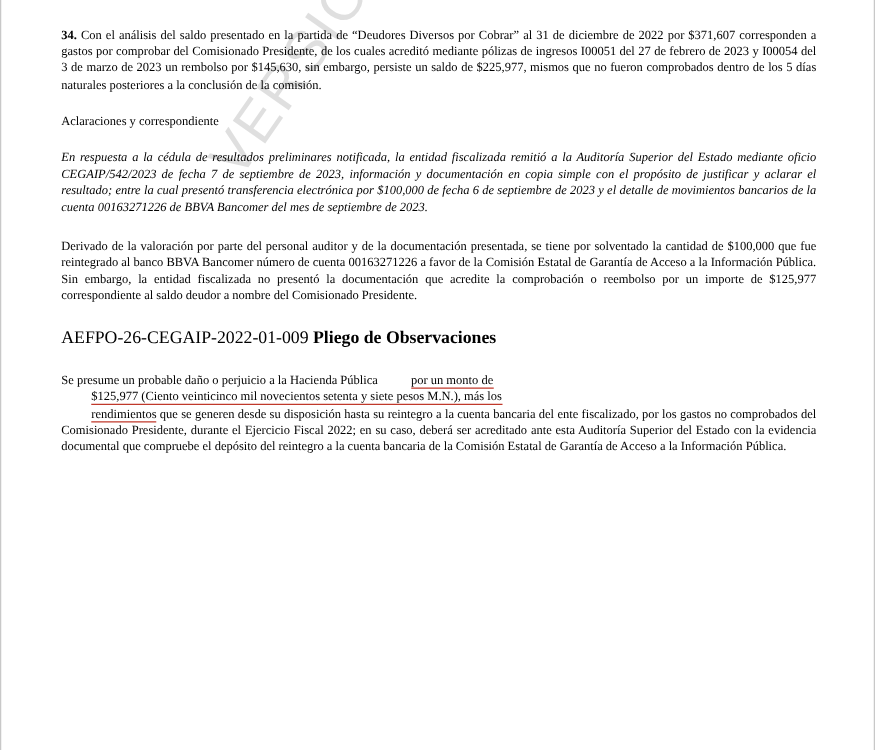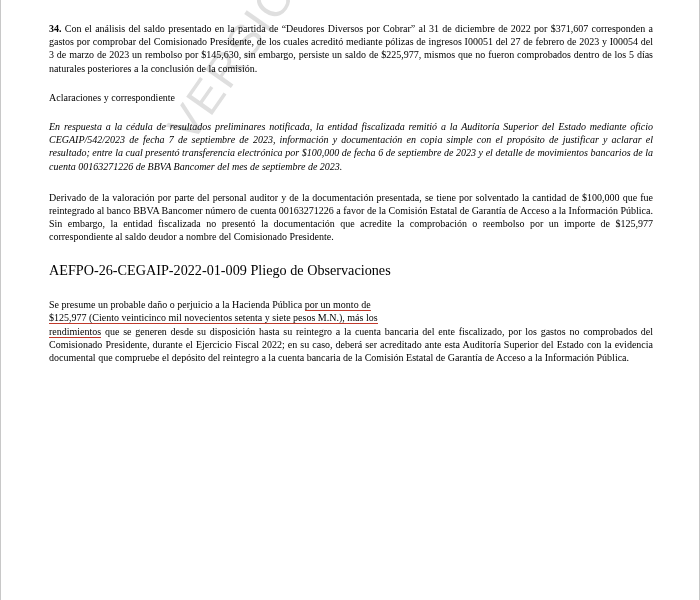--- a/index.html
+++ b/index.html
@@ -44,25 +44,26 @@
   .gap-md { height: 16px; }
   .gap-lg { height: 18px; }
   .italic {
     font-style: italic;
   }
   .heading-row {
     font-size: 14.2px;
     line-height: 1.32;
   }
   .heading-bold {
-    font-weight: normal;
+    font-weight: bold;
   }
   .redline {
     border-bottom: 1.3px solid #c0392b;
     display: inline;
+    margin-left: 24px;
   }
   
   .watermark {
     position: absolute;
     left: 0;
     top: 0;
     width: 700px;
     height: 600px;
     z-index: 1;
     pointer-events: none;

